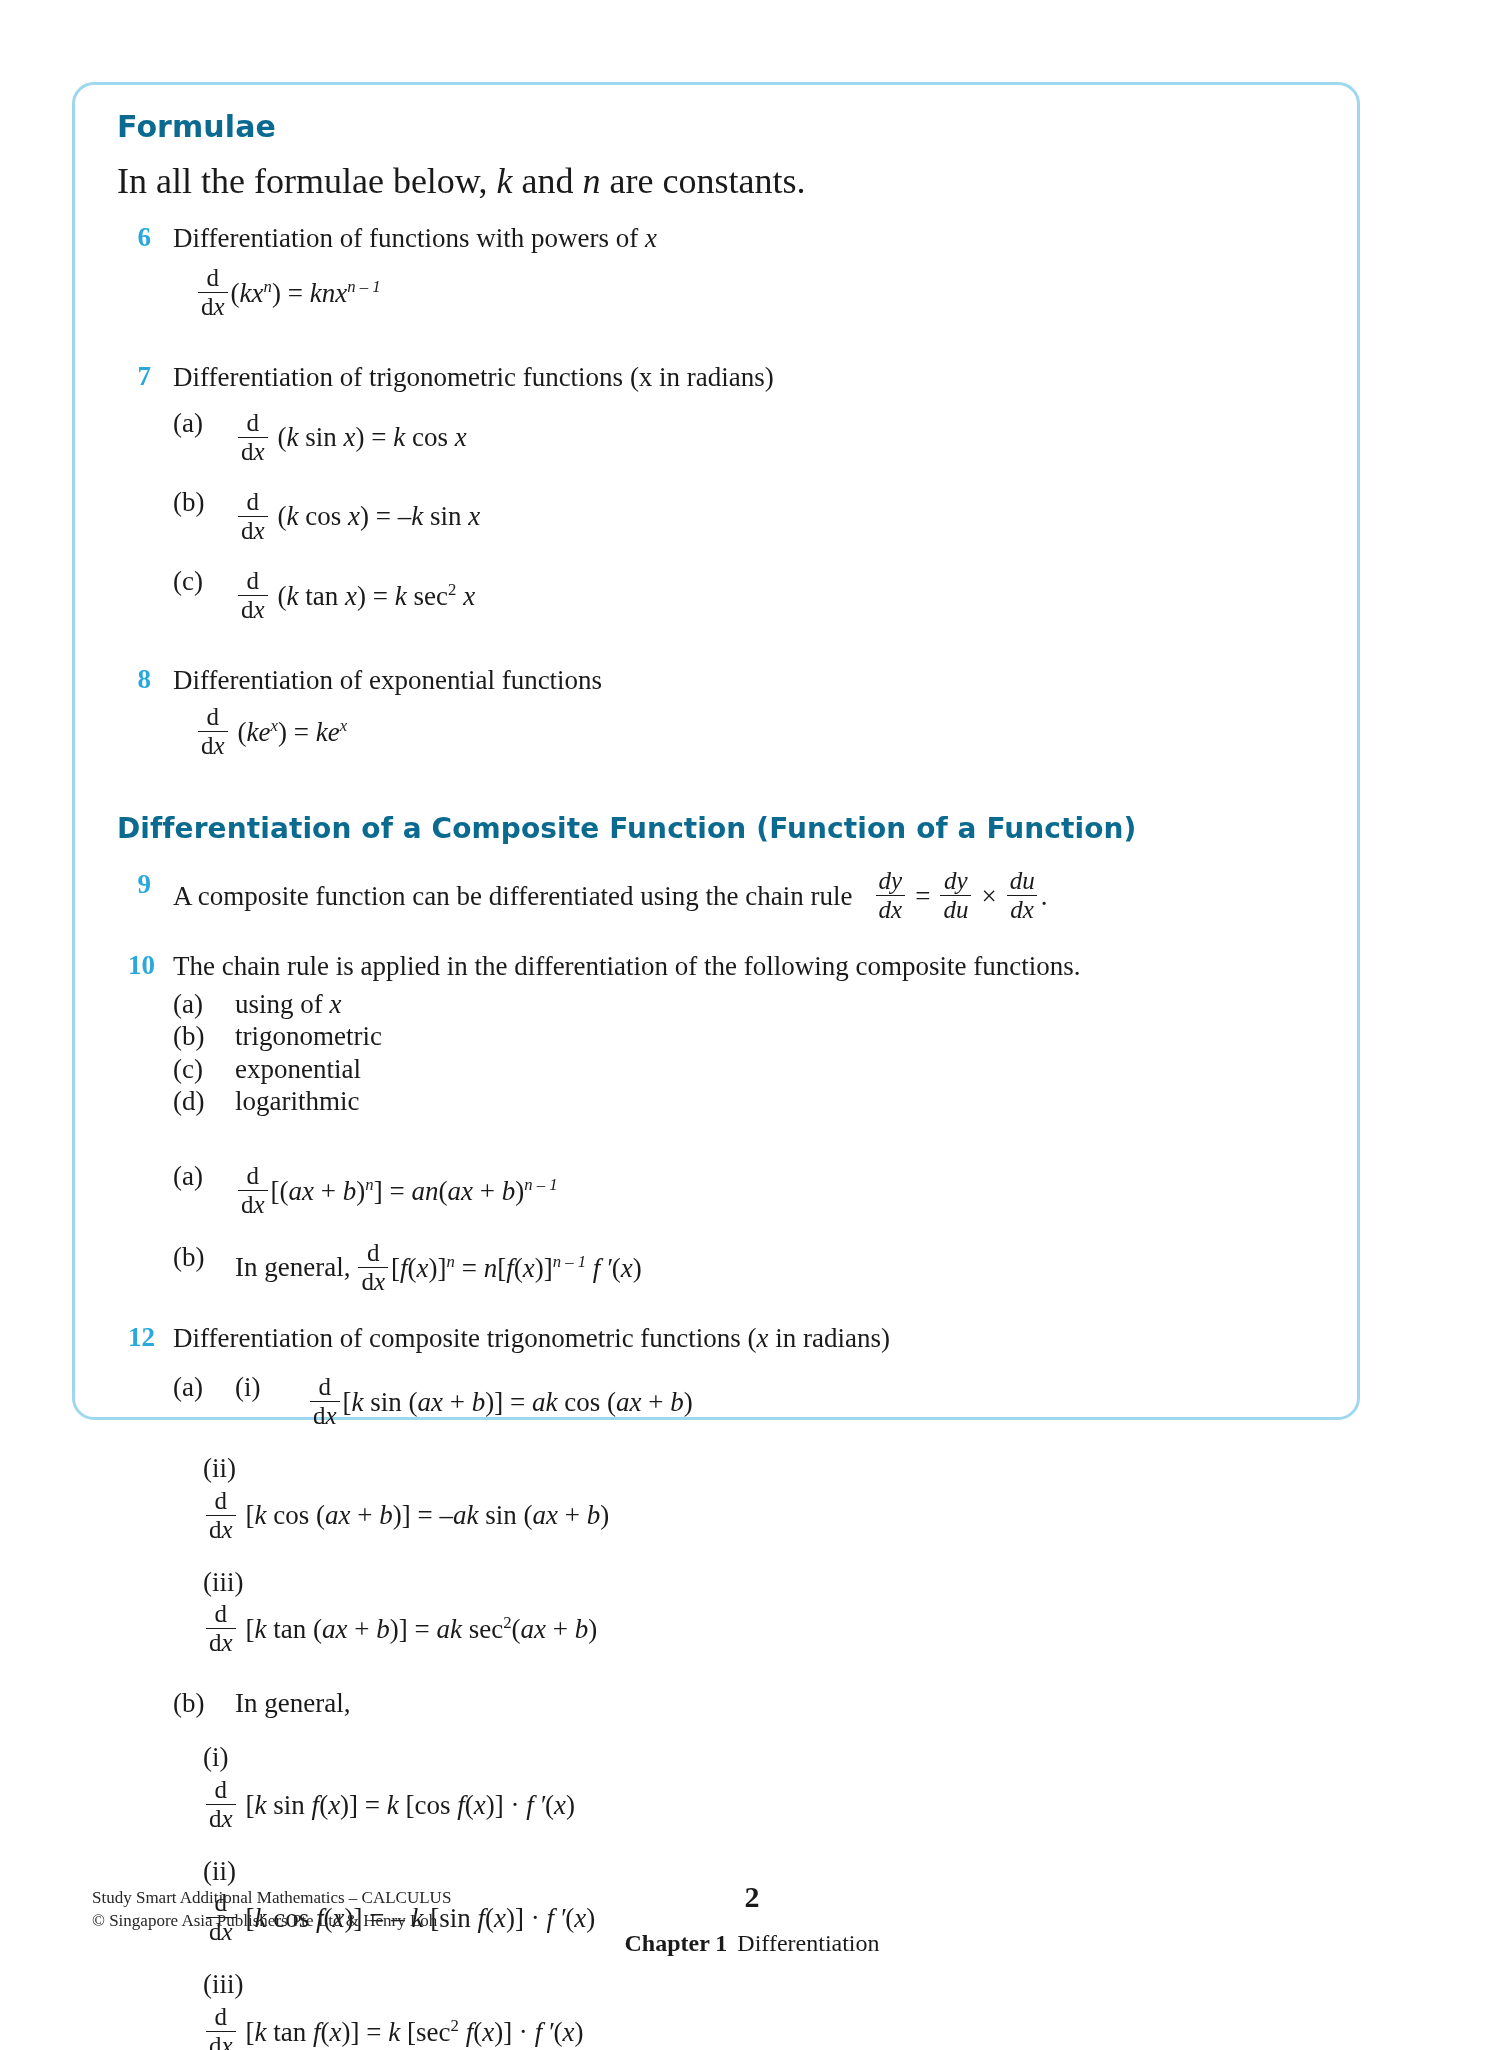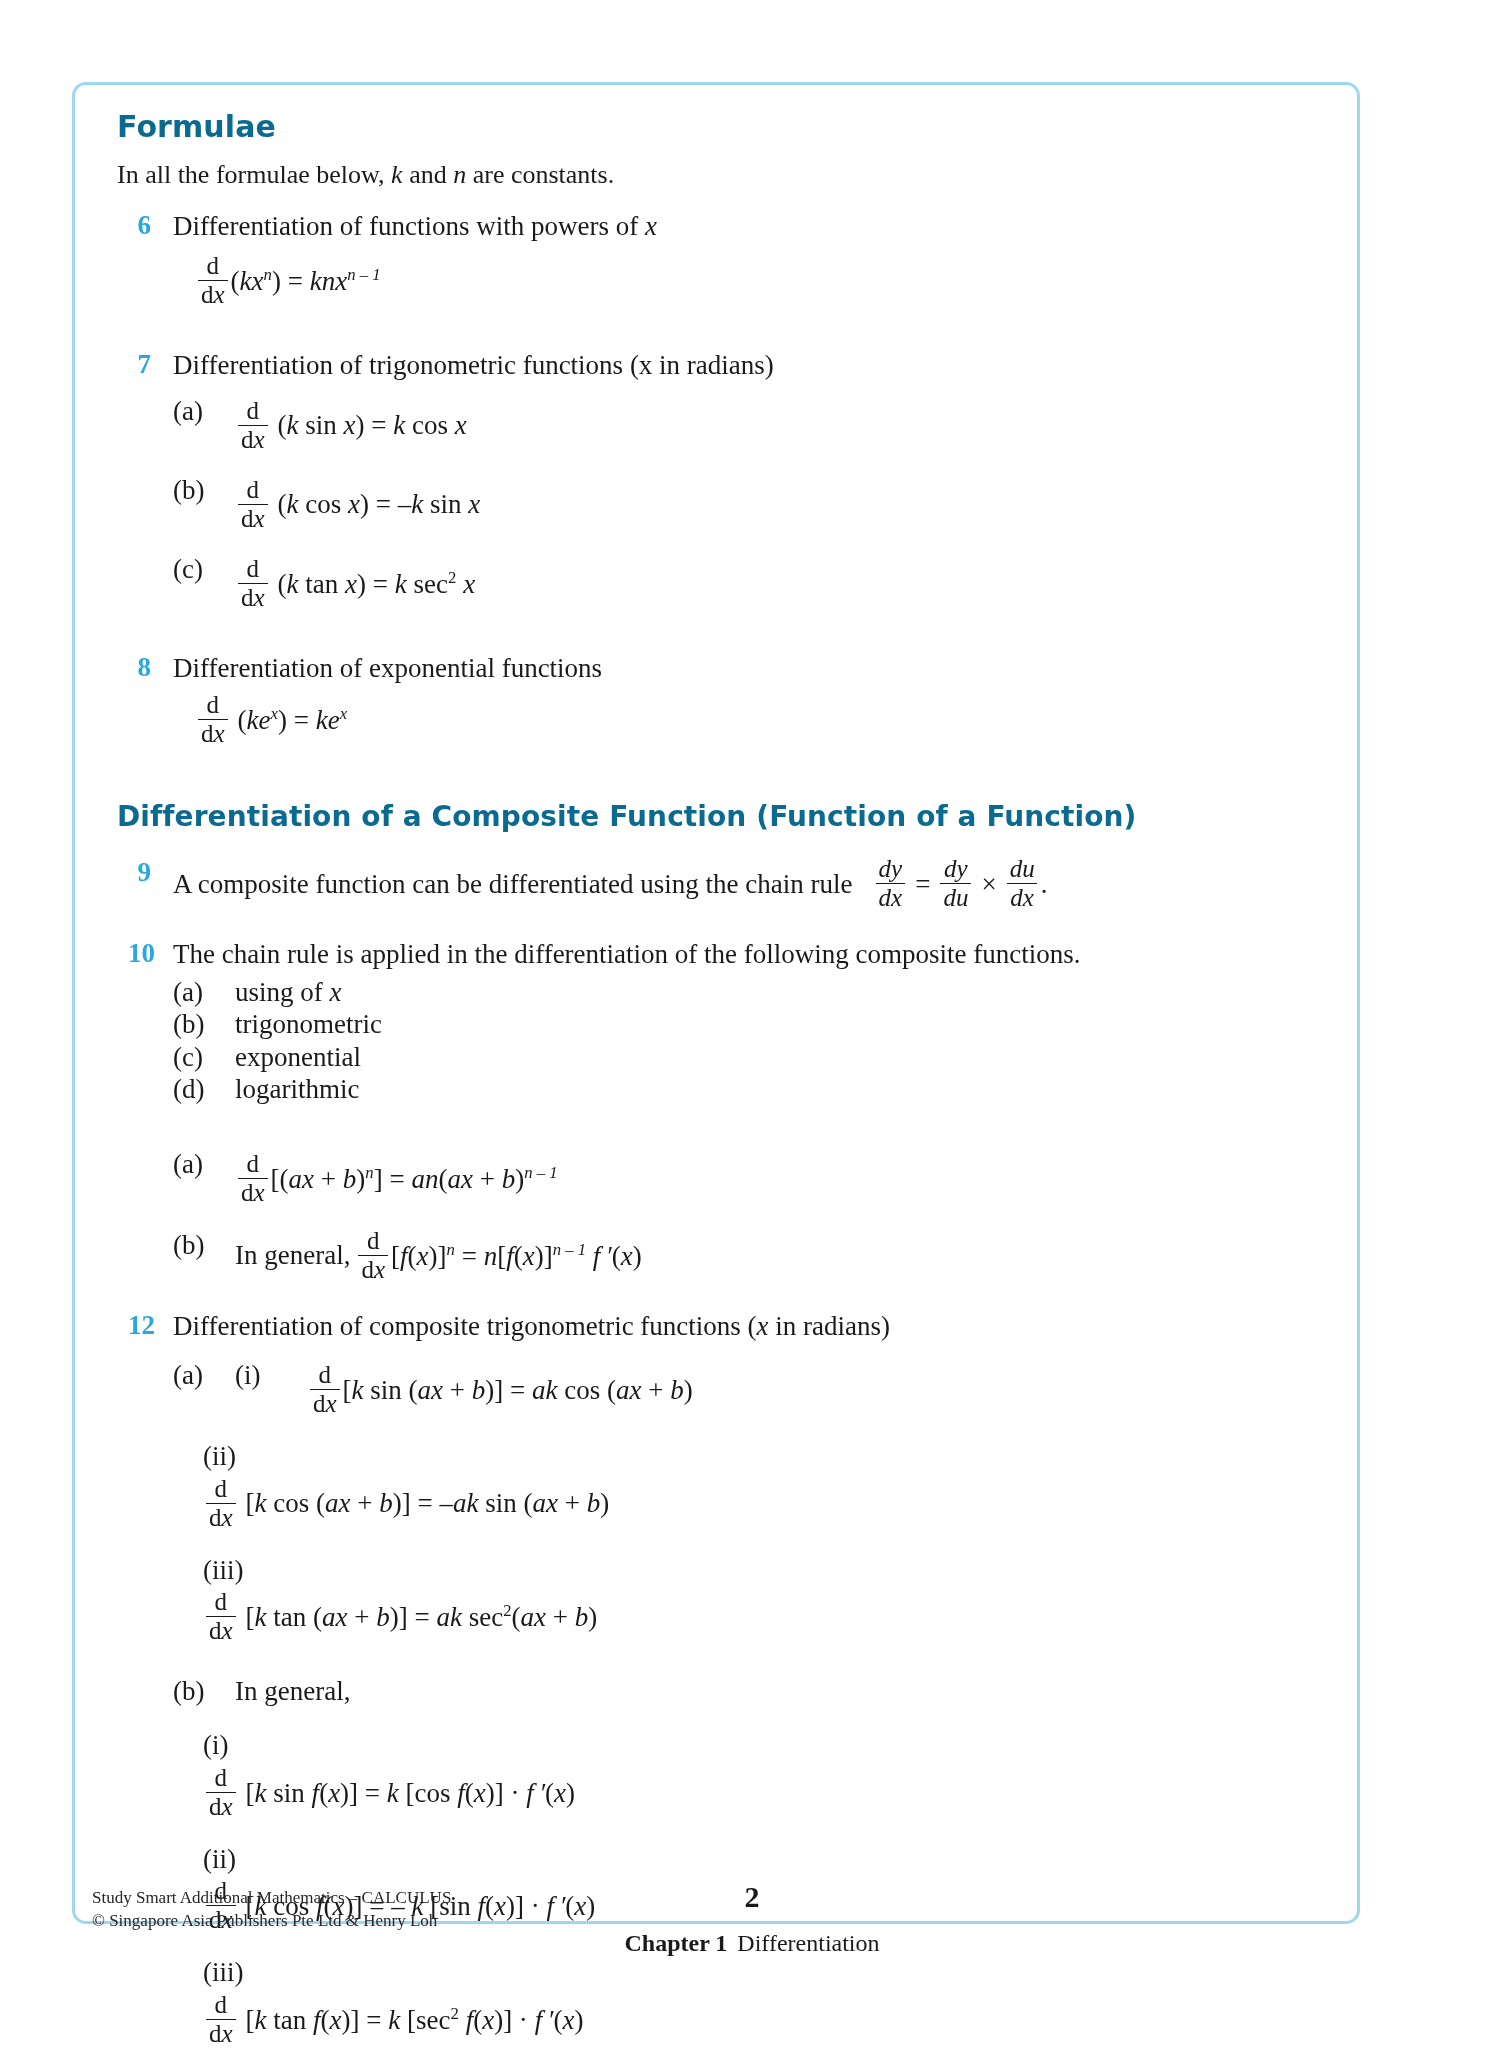--- a/index.html
+++ b/index.html
@@ -16,23 +16,23 @@
     color: #1a1a1a;
     overflow: hidden;
   }
 
   
   .frame {
     position: absolute;
     left: 72px;
     top: 82px;
     width: 1288px;
-    height: 1842px;
+    height: 1338px;
     border: 3px solid #9ed8ef;
-    border-radius: 14px;
+    border-radius: 22px;
     box-sizing: border-box;
     background: #ffffff;
   }
   .frame-inner {
     position: absolute;
     left: 0; top: 0; right: 0; bottom: 0;
     padding: 18px 34px 10px 24px;
     box-sizing: border-box;
   }
 
@@ -40,21 +40,21 @@
   .sec-head {
     font-family: "DejaVu Sans", sans-serif;
     color: #0b6a8f;
     font-weight: bold;
     letter-spacing: 0.1px;
   }
   .sec-head.h1 { font-size: 30px; margin: 6px 0 4px 18px; }
   .sec-head.h2 { font-size: 28px; margin: 0 0 4px 18px; }
 
   .intro {
-    font-size: 26px;
+    font-size: 36px;
     margin: 16px 0 6px 18px;
   }
 
   
   .item {
     position: relative;
     margin: 0 0 0 0;
     padding-left: 74px;
     min-height: 10px;
   }

